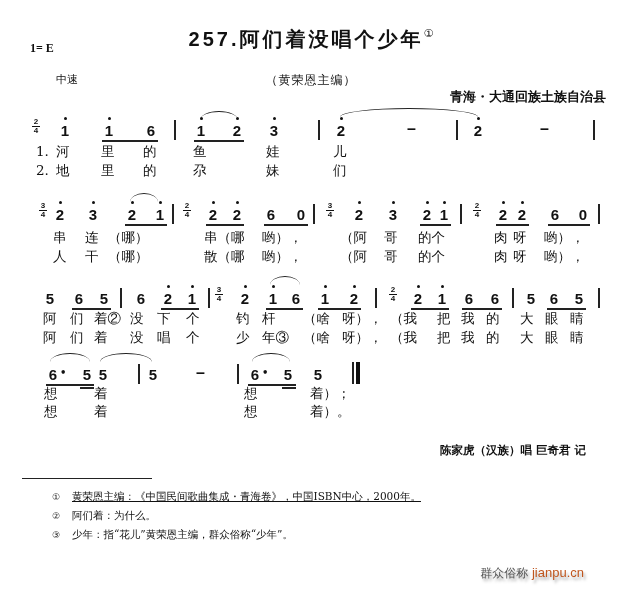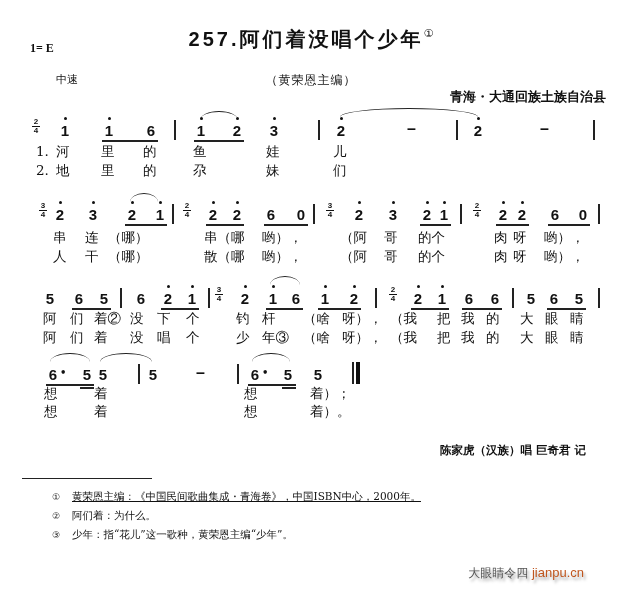--- a/index.html
+++ b/index.html
@@ -277,15 +277,15 @@
   <div class="abs lyric" style="left:94px;top:403px;">着</div>
   <div class="abs lyric" style="left:244px;top:403px;">想</div>
   <div class="abs lyric" style="left:310px;top:403px;">着）。</div>
 </div>
 
 <div class="abs singer">陈家虎（汉族）唱  巨奇君 记</div>
 
 <div class="abs fnline"></div>
 <div class="abs fn" style="top:490px;text-decoration:underline;"><span class="mark">①</span><span>黄荣恩主编：《中国民间歌曲集成・青海卷》，中国ISBN中心，2000年。</span></div>
 <div class="abs fn" style="top:509px;"><span class="mark">②</span><span>阿们着：为什么。</span></div>
-<div class="abs fn" style="top:528px;"><span class="mark">③</span><span>少年：指“花儿”这一歌种，黄荣恩主编“少年”。</span></div>
-
-<div class="abs watermark"><span>大眼睛令四</span> <span class="url">jianpu.cn</span></div>
+<div class="abs fn" style="top:528px;"><span class="mark">③</span><span>少年：指“花儿”黄荣恩主编，群众俗称“少年”。</span></div>
+
+<div class="abs watermark"><span>群众俗称</span> <span class="url">jianpu.cn</span></div>
 
 </body></html>

